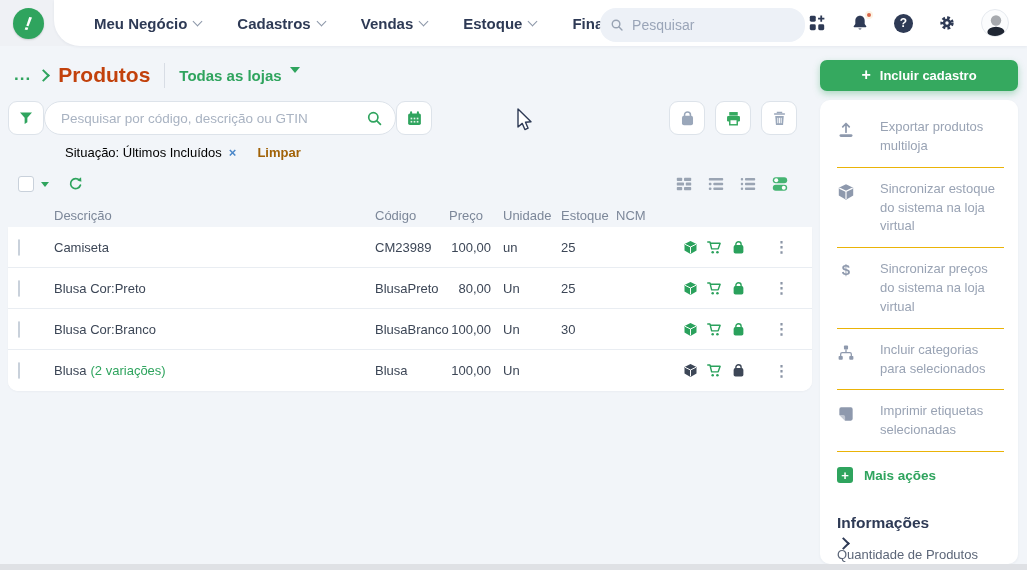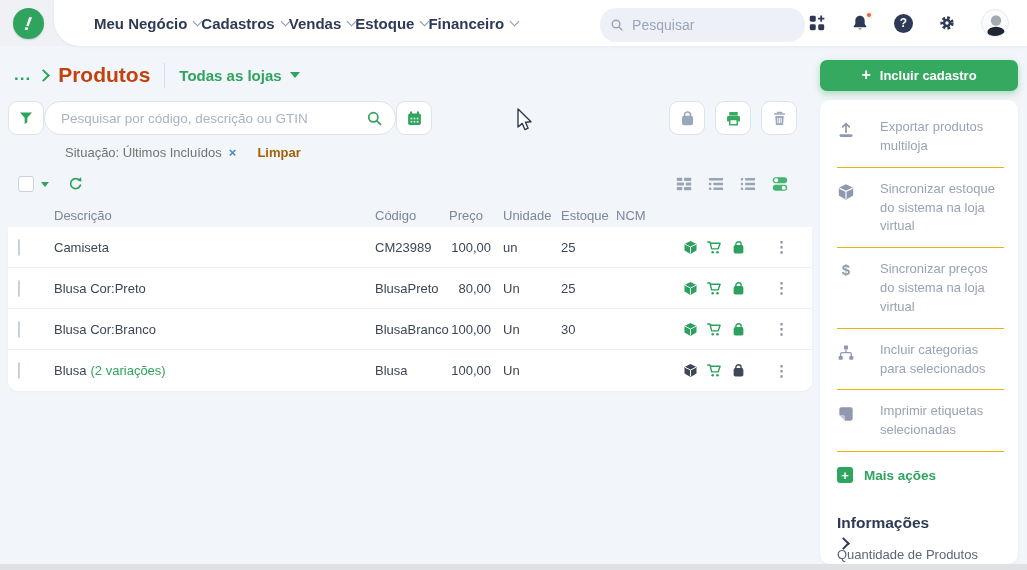--- a/index.html
+++ b/index.html
@@ -7,21 +7,21 @@
   .app { position:relative; width:1027px; height:570px; background:#f2f5f9; overflow:hidden; }
 
   
   .topbar { position:relative; height:46px; background:#eff1f5; z-index:5; }
   .topbar-white { position:absolute; left:54px; right:0; top:0; bottom:0; background:#fff;
                   border-bottom-left-radius:26px; box-shadow:0 1px 3px rgba(40,55,80,.06); }
   .logo { position:absolute; left:13px; top:8px; width:31px; height:31px; border-radius:50%;
           background:#2fa45e; display:flex; align-items:center; justify-content:center; z-index:6;
           box-shadow:0 1px 2px rgba(0,0,0,.15); }
   .logo span { color:#fff; font-weight:bold; font-style:italic; font-size:19px; transform:rotate(9deg); }
-  .nav { position:absolute; left:94px; top:0; height:100%; display:flex; align-items:center; z-index:6; }
+  .nav { position:absolute; left:94px; top:0; height:100%; display:flex; align-items:center; gap:36px; z-index:6; }
   .nav-item { display:flex; align-items:center; cursor:pointer; }
   .nav-item b { color:#2e3a55; font-size:15px; font-weight:700; }
   .chev-down { width:7px; height:7px; border-right:1.6px solid #8c97a9; border-bottom:1.6px solid #8c97a9;
                transform:rotate(45deg); margin-left:7px; margin-top:-4px; }
   .top-search { position:absolute; right:222px; top:8px; width:205px; height:34px; background:#edf1f7;
                 border-radius:16px; display:flex; align-items:center; padding:0 10px; z-index:6; }
   .top-search input { border:none; outline:none; background:transparent; font-size:14px; color:#5b6678;
                       width:100%; font-family:"Liberation Sans", sans-serif; }
   .top-search input::placeholder { color:#9aa5b8; }
   .top-icons { position:absolute; right:18px; top:0; height:100%; display:flex; align-items:center; gap:25px; z-index:6; }
@@ -37,39 +37,39 @@
   .main-col { flex:1; min-width:0; }
   .side-col { width:198px; flex:0 0 198px; }
 
   
   .crumb-row { display:flex; align-items:center; margin-top:13px; height:32px; padding-left:6px; }
   .crumb-dots { color:#2fa45e; font-weight:800; font-size:17px; letter-spacing:1px; }
   .crumb-chev { width:9px; height:9px; border-top:2.6px solid #2fa45e; border-right:2.6px solid #2fa45e;
                 transform:rotate(45deg); margin:0 10px 0 8px; }
   .page-title { color:#c2410c; font-size:21px; font-weight:800; }
   .v-div { width:1px; height:25px; background:#d8dde5; margin:0 14px; }
-  .store-sel { display:flex; align-items:center; cursor:pointer; }
+  .store-sel { display:flex; cursor:pointer; }
   .store-sel b { color:#2fa45e; font-size:15px; font-weight:700; }
   .caret-down-green { width:0; height:0; border-left:5px solid transparent; border-right:5px solid transparent;
                       border-top:6px solid #2fa45e; margin-left:8px; }
 
   
   .filter-row { display:flex; align-items:center; margin-top:10px; gap:0; }
   .sq-btn { width:36px; height:34px; background:#fff; border:1px solid #dde3ea; border-radius:9px;
             display:flex; align-items:center; justify-content:center; cursor:pointer; }
   .search-box { width:352px; height:34px; background:#fff; border:1px solid #dde3ea; border-radius:17px;
                 display:flex; align-items:center; padding:0 12px 0 16px; }
   .search-box input { border:none; outline:none; flex:1; font-size:13.5px; color:#4a5568;
                       font-family:"Liberation Sans", sans-serif; }
   .search-box input::placeholder { color:#a9b3c2; }
   .bulk-btns { margin-left:auto; margin-right:15px; display:flex; gap:10px; }
 
   
   .chip-row { display:flex; align-items:center; margin-top:9px; padding-left:57px; height:17px; }
-  .chip-label { color:#737373; font-size:13px; }
+  .chip-label { color:#000000; font-size:13px; }
   .chip-x { color:#4a87c9; font-weight:700; font-size:13px; margin-left:7px; cursor:pointer; }
   .clear-link { color:#a16207; font-weight:700; font-size:13px; margin-left:21px; cursor:pointer; }
 
   
   .toolbar-row { display:flex; align-items:center; margin-top:13px; padding-left:10px; height:20px; }
   .checkbox { width:16px; height:16px; border:1.5px solid #c9d1db; border-radius:3px; background:#fff; cursor:pointer; }
   .sel-caret { width:0; height:0; border-left:4.5px solid transparent; border-right:4.5px solid transparent;
                border-top:5.5px solid #2fa45e; margin-left:7px; cursor:pointer; }
   .refresh { margin-left:18px; color:#2fa45e; cursor:pointer; display:flex; }
   .view-icons { margin-left:auto; margin-right:23px; display:flex; gap:14px; align-items:center; }

